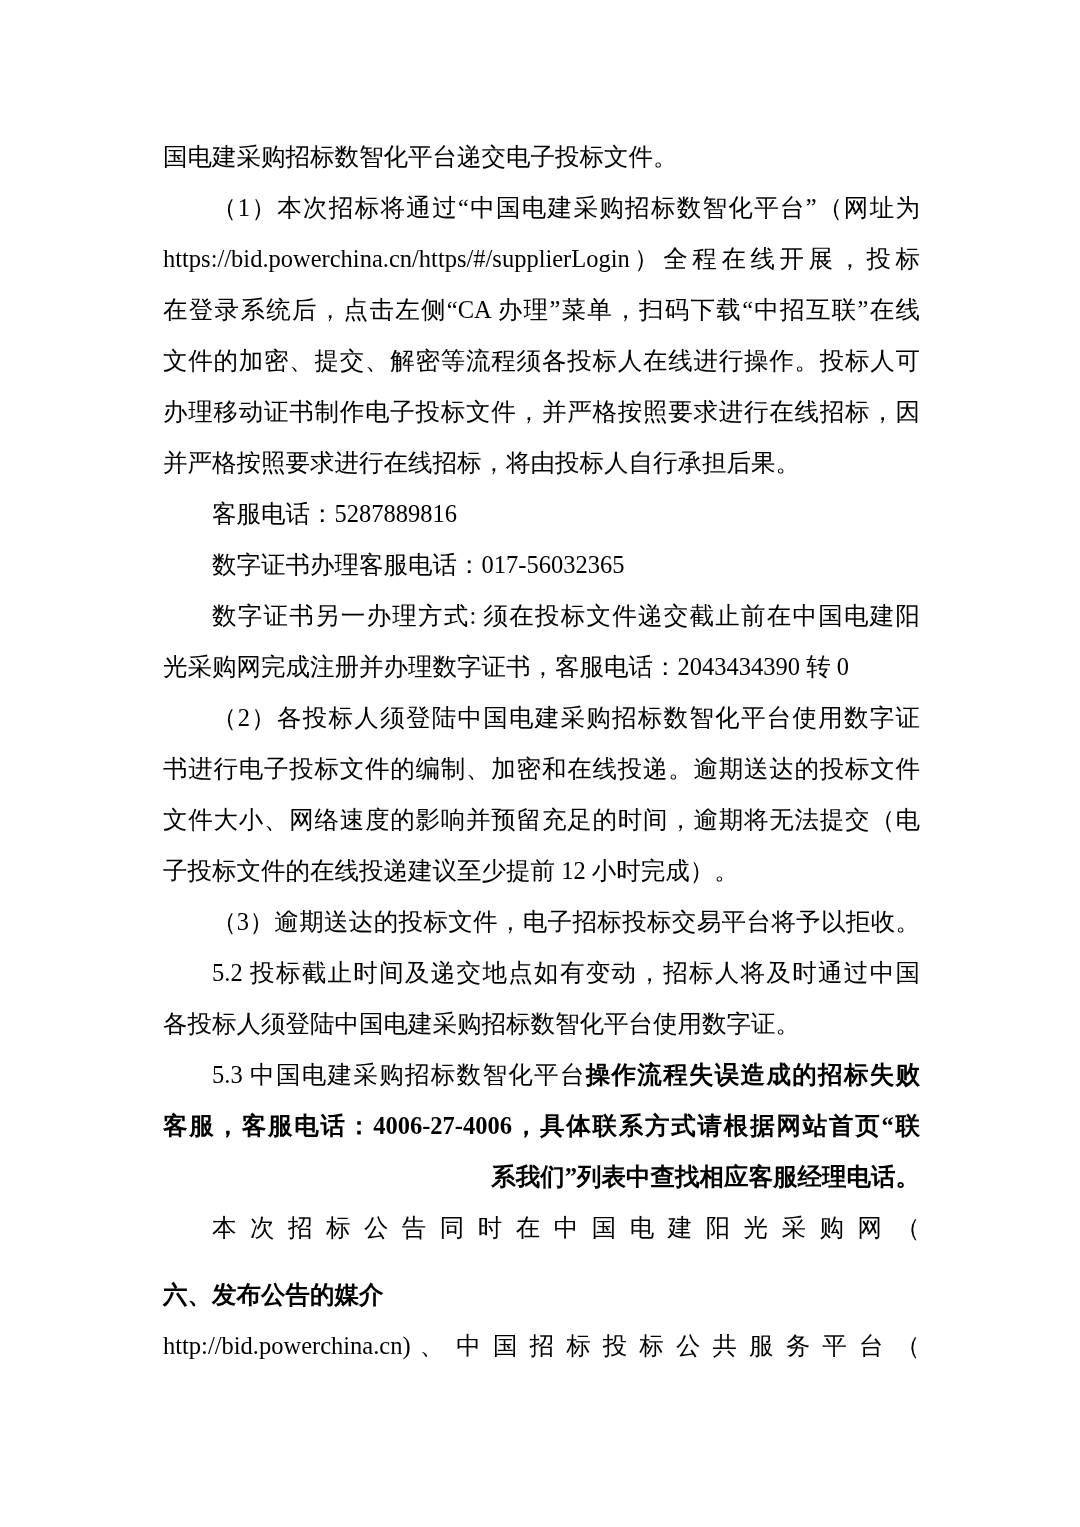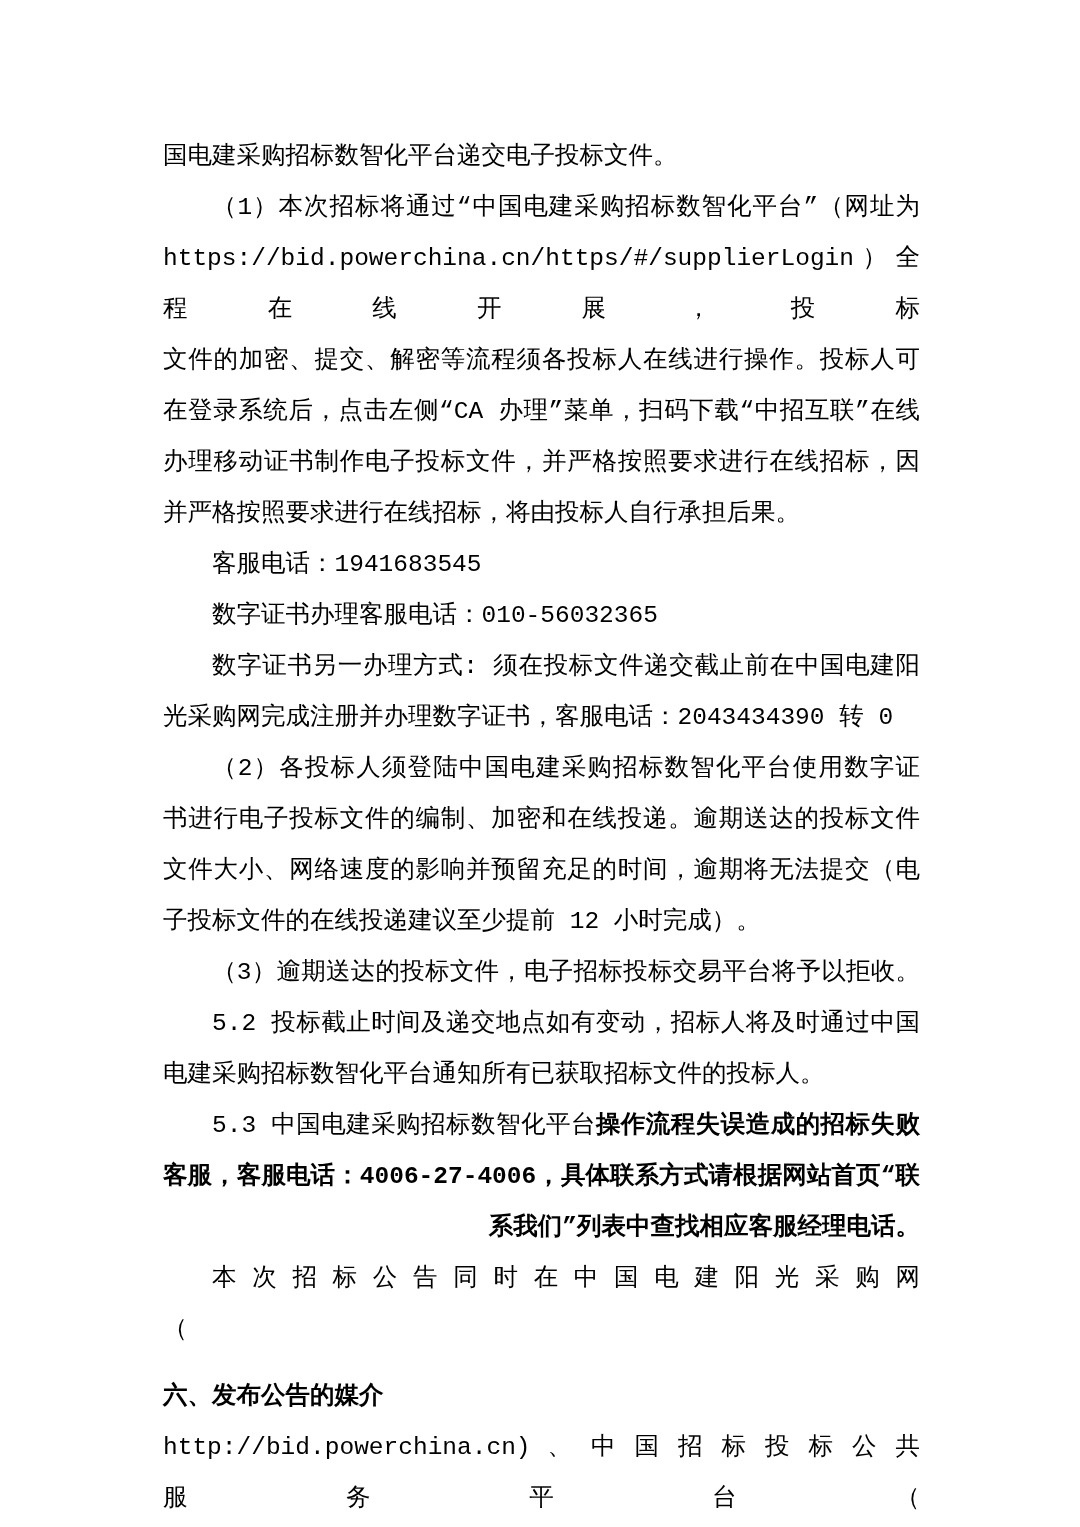--- a/index.html
+++ b/index.html
@@ -11,51 +11,50 @@
   }
   .page {
     position: relative;
     width: 1080px; height: 1527px;
     background: #ffffff;
     color: #000000;
     padding: 131px 160px 12px 163px;
     font-size: 24.5px;
     line-height: 51px;
     overflow: hidden;
-    font-family: Liberation Mono, monospace;
   }
   .ln { text-align: left; }
   
   .st { text-align: justify; text-align-last: justify; }
   
   .ind { text-indent: 2em; }
   .b { font-weight: 700; text-align: right; }
   .hd { font-weight: 700; margin-top: 16px; }
 </style>
 </head>
 <body>
 
 <div class="page">
   <div class="ln">国电建采购招标数智化平台递交电子投标文件。</div>
   <div class="ln st ind">（1）本次招标将通过“中国电建采购招标数智化平台”（网址为</div>
   <div class="ln st">https://bid.powerchina.cn/https/#/supplierLogin）全程在线开展，投标</div>
+  <div class="ln st">在登录系统后，点击左侧“CA 办理”菜单，扫码下载“中招互联”在线</div>
   <div class="ln st">文件的加密、提交、解密等流程须各投标人在线进行操作。投标人可</div>
-  <div class="ln st">在登录系统后，点击左侧“CA 办理”菜单，扫码下载“中招互联”在线</div>
   <div class="ln st">办理移动证书制作电子投标文件，并严格按照要求进行在线招标，因</div>
   <div class="ln">并严格按照要求进行在线招标，将由投标人自行承担后果。</div>
-  <div class="ln ind">客服电话：1941683545</div>
-  <div class="ln ind">数字证书办理客服电话：010-56032365</div>
+  <div class="ln ind">客服电话：5287889816</div>
+  <div class="ln ind">数字证书办理客服电话：017-56032365</div>
   <div class="ln st ind">数字证书另一办理方式: 须在投标文件递交截止前在中国电建阳</div>
   <div class="ln">光采购网完成注册并办理数字证书，客服电话：2043434390 转 0</div>
   <div class="ln st ind">（2）各投标人须登陆中国电建采购招标数智化平台使用数字证</div>
   <div class="ln st">书进行电子投标文件的编制、加密和在线投递。逾期送达的投标文件</div>
   <div class="ln st">文件大小、网络速度的影响并预留充足的时间，逾期将无法提交（电</div>
   <div class="ln">子投标文件的在线投递建议至少提前 12 小时完成）。</div>
   <div class="ln st ind">（3）逾期送达的投标文件，电子招标投标交易平台将予以拒收。</div>
   <div class="ln st ind">5.2 投标截止时间及递交地点如有变动，招标人将及时通过中国</div>
-  <div class="ln">电建采购招标数智化平台通知所有已获取招标文件的投标人。</div>
+  <div class="ln">各投标人须登陆中国电建采购招标数智化平台使用数字证。</div>
   <div class="ln st ind"><span>5.3 中国电建采购招标数智化平台</span><span class="b">操作流程失误造成的招标失败</span></div>
   <div class="ln st b">客服，客服电话：4006-27-4006，具体联系方式请根据网站首页“联</div>
   <div class="ln b">系我们”列表中查找相应客服经理电话。</div>
   <div class="ln st ind">本 次 招 标 公 告 同 时 在 中 国 电 建 阳 光 采 购 网 （</div>
   <div class="ln hd">六、发布公告的媒介</div>
   <div class="ln st">http://bid.powerchina.cn) 、 中 国 招 标 投 标 公 共 服 务 平 台 （</div>
 </div>
 
 </body></html>

